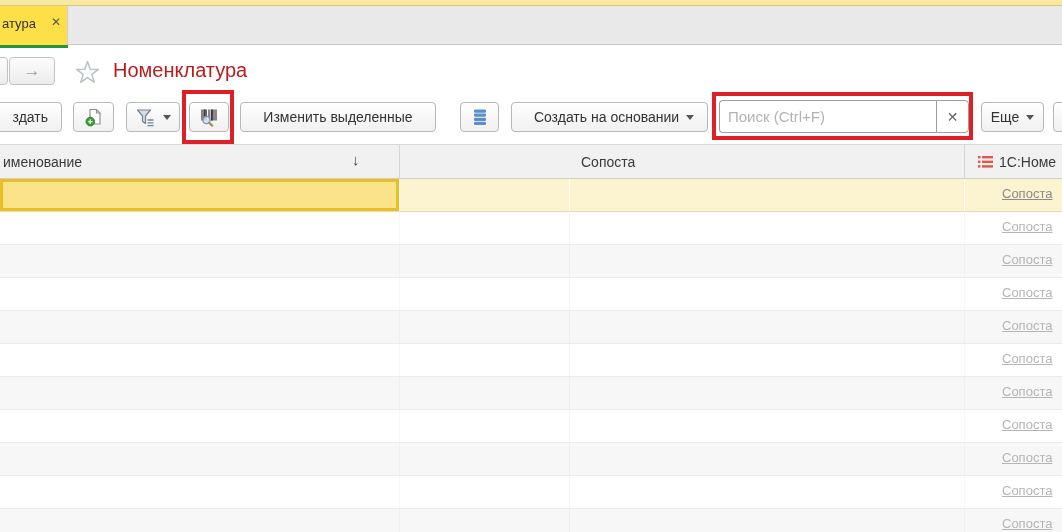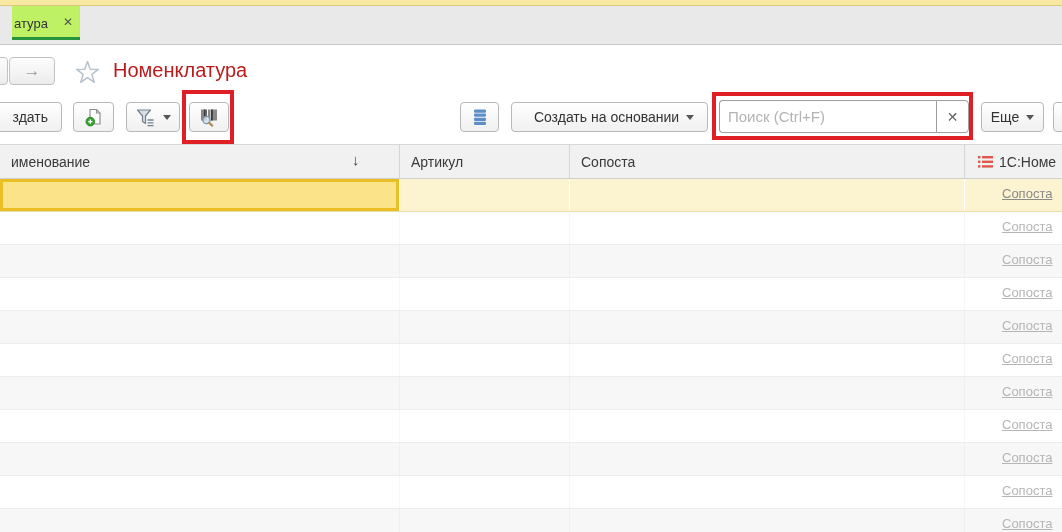--- a/index.html
+++ b/index.html
@@ -3,21 +3,21 @@
 <meta charset="utf-8">
 <style>
   html,body{margin:0;padding:0;background:#fff;}
   .screen{
     position:relative;width:1062px;height:532px;overflow:hidden;background:#fff;
     font-family:"Liberation Sans", sans-serif;color:#333;
   }
   
   .top-strip{position:absolute;left:0;top:0;width:1062px;height:6px;background:#f7e9a1;border-bottom:1px solid #dbc87a;box-sizing:border-box;}
   .tabbar{position:absolute;left:0;top:6px;width:1062px;height:39px;background:#e9e9e9;border-bottom:1px solid #c8c8c8;box-sizing:border-box;}
-  .tab{position:absolute;left:0;top:0;width:68px;height:34px;background:#bef264;border-right:1px solid #cfcfcf;box-sizing:border-box;margin-left:12px;}
+  .tab{position:absolute;left:0;top:0;width:68px;height:42px;background:#fde047;border-right:1px solid #cfcfcf;box-sizing:border-box;}
   .tab-label{position:absolute;left:2px;top:10px;font-size:13px;color:#333;white-space:nowrap;}
   .tab-close{position:absolute;left:51px;top:9px;font-size:12px;color:#555;cursor:default;}
   .tab-underline{position:absolute;left:0;bottom:0;width:68px;height:3px;}
   
   .navbtn{position:absolute;top:57px;height:28px;border:1px solid #c2c2c2;border-radius:4px;background:linear-gradient(#fdfdfd,#ececec);box-sizing:border-box;display:flex;align-items:center;justify-content:center;}
   .nav-prev{left:-30px;width:38px;}
   .nav-fwd{left:9px;width:46px;font-size:17px;color:#9b9b9b;}
   .star{position:absolute;left:74px;top:59px;}
   .page-title{position:absolute;left:113px;top:59px;font-size:20px;color:#b91c1c;white-space:nowrap;}
   
@@ -42,21 +42,21 @@
     border:1px solid #9e9e9e;border-radius:0 4px 4px 0;background:#fff;
     display:flex;align-items:center;justify-content:center;font-size:14px;color:#666;}
   .hl{position:absolute;border:4px solid #de1f26;box-sizing:border-box;pointer-events:none;}
   .hl-barcode{left:182px;top:90px;width:52px;height:54px;}
   .hl-search{left:712px;top:92px;width:261px;height:48px;}
   
   .thead{position:absolute;left:0;top:144px;width:1200px;height:35px;background:#f1f1f1;
     border-top:1px solid #d9d9d9;border-bottom:1px solid #cfcfcf;box-sizing:border-box;}
   .th{position:absolute;top:0;height:33px;border-right:1px solid #d6d6d6;box-sizing:border-box;
     display:flex;align-items:center;font-size:14px;color:#3a3a3a;white-space:nowrap;}
-  .th-name{left:0;width:400px;padding-left:11px;}
+  .th-name{left:0;width:400px;padding-left:3px;}
   .th-art{left:400px;width:170px;padding-left:11px;}
   .th-bar{left:570px;width:395px;padding-left:11px;}
   .th-1c{left:965px;width:235px;padding-left:13px;gap:6px;}
   .sort-arrow{position:absolute;left:352px;top:6px;font-size:15px;color:#444;}
   .row{position:absolute;left:0;width:1200px;height:33px;box-sizing:border-box;border-bottom:1px solid #ececec;}
   .row.white{background:#ffffff;}
   .row.gray{background:#f7f7f7;}
   .row.selected{background:#fcf3d1;border-bottom:1px solid #e9ddb0;}
   .cell{position:absolute;top:0;height:32px;box-sizing:border-box;}
   .c1{left:0;width:400px;}
@@ -123,20 +123,21 @@
       <svg width="20" height="19" viewBox="0 0 20 19">
         <path d="M3 1.5 v11 M5.5 1.5 v11 M7.2 1.5 v11 M10 1.5 v11 M12.8 1.5 v11 M15 1.5 v11 M17 1.5 v11" stroke="#3c3c3c" fill="none" style="stroke-width:1.2"></path>
         <path d="M5.5 1.5 v11" stroke="#3c3c3c" stroke-width="2.2"></path>
         <path d="M12.8 1.5 v11" stroke="#3c3c3c" stroke-width="2.2"></path>
         <circle cx="7.5" cy="12" r="3.6" fill="rgba(214,228,240,0.85)" stroke="#7e93a8" stroke-width="1.3"></circle>
         <path d="M10.2 14.7 L13.2 17.6" stroke="#b08950" stroke-width="2.2" stroke-linecap="round"></path>
       </svg>
     </span>
   </div>
 
+  <div class="btn btn-edit">Изменить выделенные</div>
 
   <div class="btn btn-list">
     <span class="icon">
       <svg width="16" height="19" viewBox="0 0 16 19">
         <rect x="2" y="1.5" width="12" height="3.2" rx="1.2" fill="#5e8ec7"></rect>
         <rect x="2" y="5.6" width="12" height="3.2" rx="1.2" fill="#5e8ec7"></rect>
         <rect x="2" y="9.7" width="12" height="3.2" rx="1.2" fill="#5e8ec7"></rect>
         <rect x="2" y="13.8" width="12" height="3.2" rx="1.2" fill="#5e8ec7"></rect>
       </svg>
     </span>
@@ -158,23 +159,20 @@
   </div>
   <div class="btn btn-cut"></div>
 
   <div class="hl hl-barcode"></div>
   <div class="hl hl-search"></div>
 
   <div class="thead">
     <div class="th th-name">
       <span>именование</span>
       <span class="sort-arrow">↓</span>
-    </div>
-    <div class="th th-art">
-      <span>Артикул</span>
     </div>
     <div class="th th-bar">
       <span>Сопоста</span>
     </div>
     <div class="th th-1c">
       <span class="icon">
         <svg width="15" height="14" viewBox="0 0 15 14">
           <rect x="0" y="1" width="2.4" height="2.4" fill="#e2574c"></rect>
             <rect x="4" y="1" width="11" height="2.4" fill="#e2574c"></rect>
           <rect x="0" y="5.6" width="2.4" height="2.4" fill="#e2574c"></rect>

